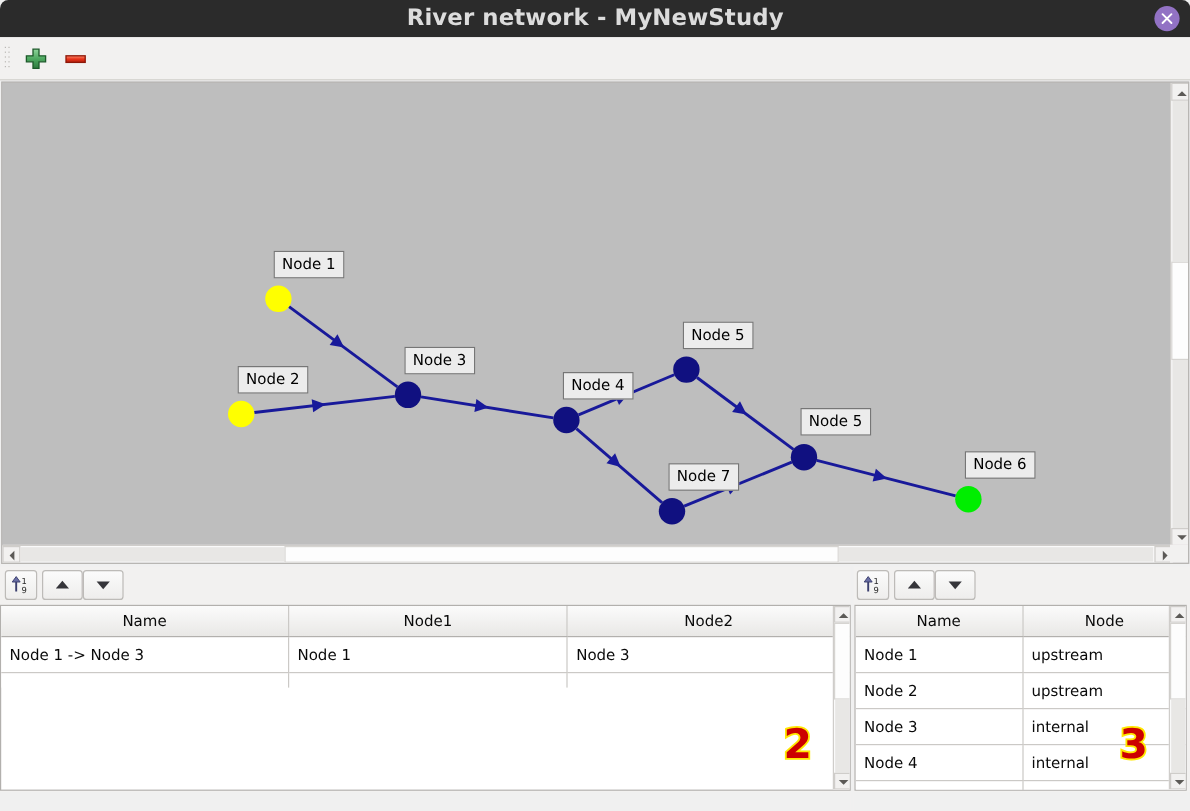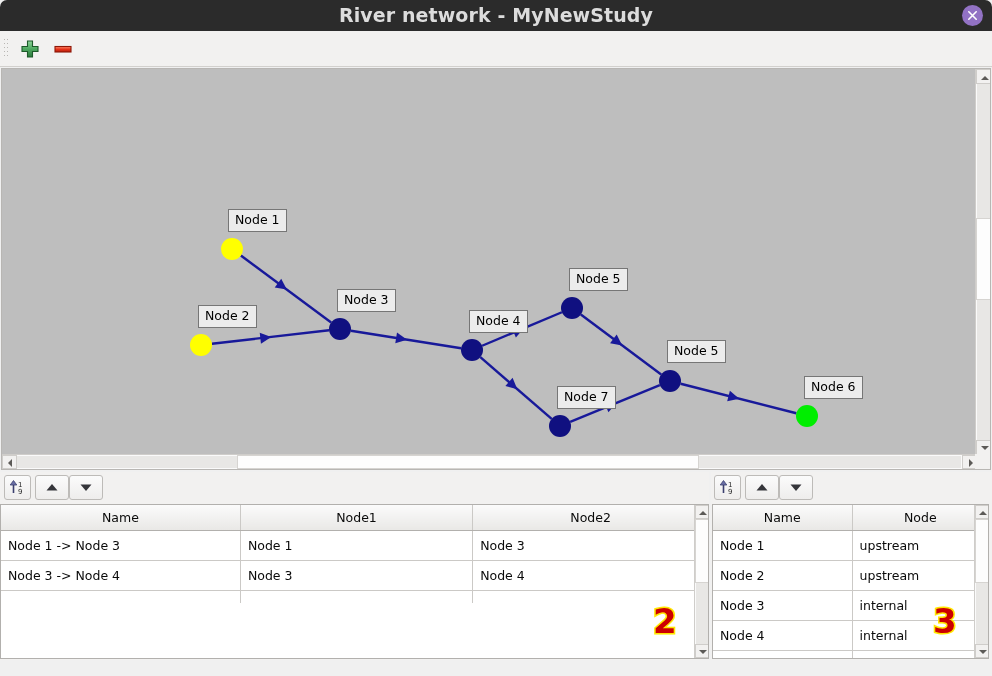--- a/index.html
+++ b/index.html
@@ -414,25 +414,20 @@
               <th>Node1</th>
               <th>Node2</th>
             </tr>
           </thead>
         <tbody>
             <tr>
               <td>Node 1 -&gt; Node 3</td>
               <td>Node 1</td>
               <td>Node 3</td>
             </tr>
-            <tr>
-              <td>Node 3 -&gt; Node 4</td>
-              <td>Node 3</td>
-              <td>Node 4</td>
-            </tr>
             <tr class="spacer">
               <td></td>
               <td></td>
               <td></td>
             </tr>
           </tbody>
       </table>
 
       <div class="sb-v" style="right:0px; top:0px; width:14px; height:153px;">
         <div class="sb-arrow" style="left:0;top:0;width:14px;height:14px;">

